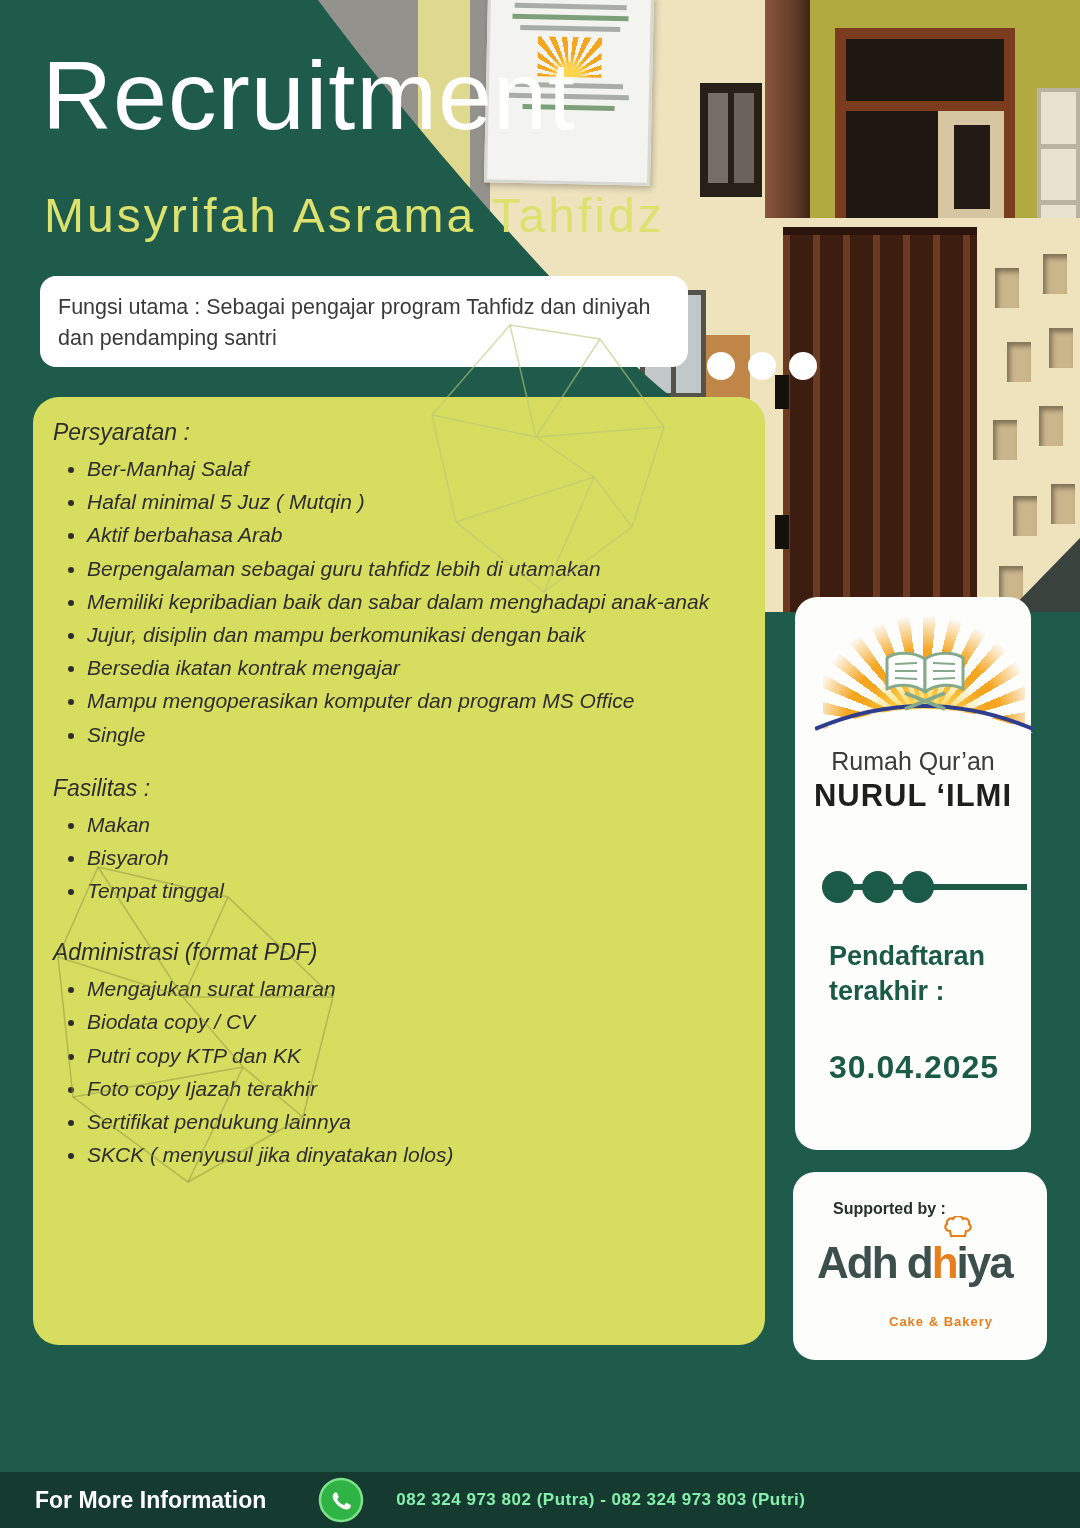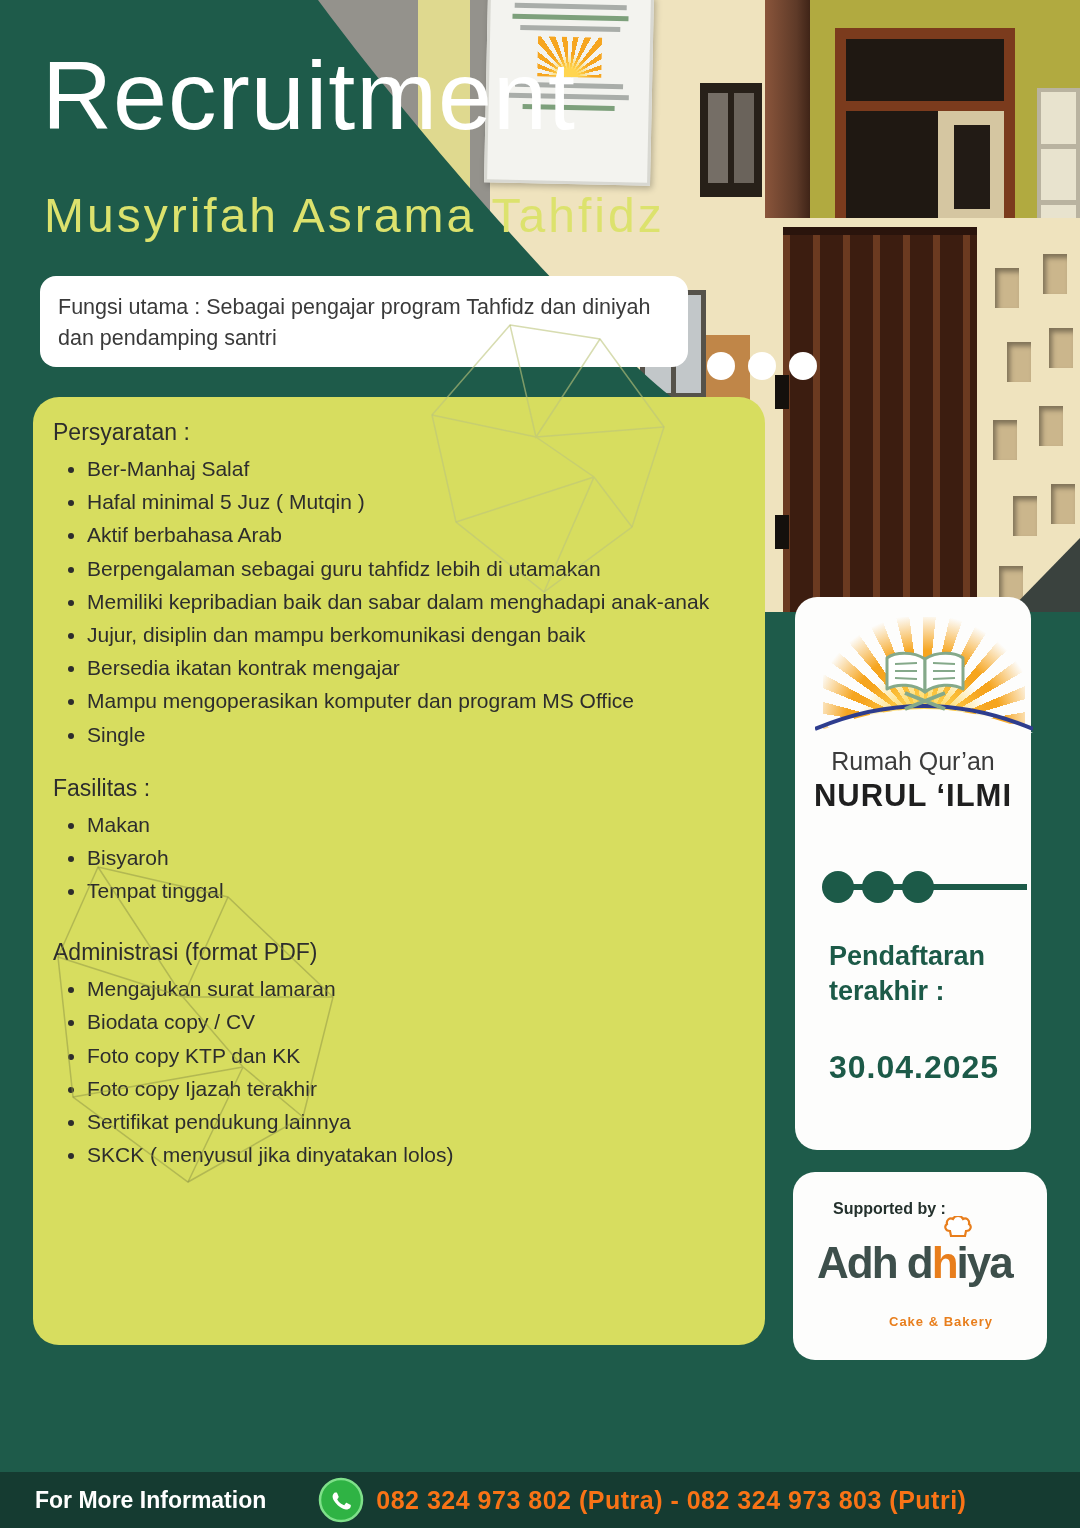--- a/index.html
+++ b/index.html
@@ -47,21 +47,21 @@
   .green-shape{position:absolute;left:0;top:0;}
   
   .title{position:absolute;left:42px;top:40px;font-size:97px;font-weight:300;letter-spacing:1px;color:#FFFFFF;}
   .subtitle{position:absolute;left:44px;top:188px;font-size:48px;font-weight:400;letter-spacing:3px;color:#DCE26D;}
   .intro-box{position:absolute;left:40px;top:276px;width:612px;background:#FFFFFF;border-radius:16px;
       padding:16px 18px 13px;font-size:21.5px;line-height:1.45;color:#3A3A3A;}
   .dots{position:absolute;left:707px;top:352px;width:130px;display:flex;gap:13px;}
   .dots i{width:28px;height:28px;border-radius:50%;background:#FFFFFF;}
   
   .panel{position:absolute;left:33px;top:397px;width:732px;height:948px;background:#D7DD5F;border-radius:26px;
-      padding:22px 20px 0 20px;box-sizing:border-box;color:#2D2D2D;}
+      padding:22px 20px 0 20px;box-sizing:border-box;color:#2D2D2D;font-style:italic;}
   .sec-h{font-size:23px;margin:0 0 10px;font-weight:400;color:#2D2D2D;}
   .panel ul{margin:0 0 0 16px;padding-left:18px;list-style:disc;}
   .panel li{font-size:21px;line-height:1.2;margin-bottom:8px;}
   .gap1{margin-top:28px;}
   .gap2{margin-top:36px;}
   .wire{position:absolute;pointer-events:none;}
   
   .card{position:absolute;background:#FDFDFC;border-radius:22px;}
   .card-deadline{left:795px;top:597px;width:236px;height:553px;}
   .sunburst{position:absolute;left:28px;top:20px;width:202px;height:112px;background:
@@ -83,21 +83,21 @@
   .brand .or{color:#E87E1C;}
   .brand-tag{position:absolute;left:96px;top:142px;font-size:13px;font-weight:700;color:#E87E1C;letter-spacing:1px;}
   .hat{position:absolute;left:150px;top:44px;}
   
   .secretariat{position:absolute;left:28px;top:1350px;display:flex;gap:16px;color:#EDF6F0;}
   .sec-text{font-size:20.5px;line-height:1.32;}
   
   .footer{position:absolute;left:0;top:1472px;width:1080px;height:56px;background:#153B31;display:flex;align-items:center;}
   .footer-label{margin-left:35px;font-size:23px;font-weight:700;color:#FFFFFF;}
   .wa{margin-left:52px;}
-  .phones{margin-left:12px;font-size:25px;font-weight:700;color:#f97316;letter-spacing:.5px;}
+  .phones{margin-left:32px;font-size:17px;font-weight:700;color:#86efac;letter-spacing:.5px;}
 </style>
 </head>
 <body>
 
 <div class="poster">
 
   <div class="photo">
     <div class="ph ph-left"></div>
     <div class="ph ph-strip"></div>
     <div class="ph ph-sign">
@@ -193,21 +193,21 @@
           <li>Bisyaroh</li>
           <li>Tempat tinggal</li>
         </ul>
     </div>
 
     <div class="section gap2">
       <div class="sec-h">Administrasi (format PDF)</div>
       <ul>
           <li>Mengajukan surat lamaran</li>
           <li>Biodata copy / CV</li>
-          <li>Foto copy KTP dan KK</li>
+          <li>Putri copy KTP dan KK</li>
           <li>Foto copy Ijazah terakhir</li>
           <li>Sertifikat pendukung lainnya</li>
           <li>SKCK ( menyusul jika dinyatakan lolos)</li>
         </ul>
     </div>
   </div>
 
   <div class="card card-deadline">
     <div class="sunburst"></div>
     <svg class="arc" width="218" height="44" viewBox="0 0 218 44">

